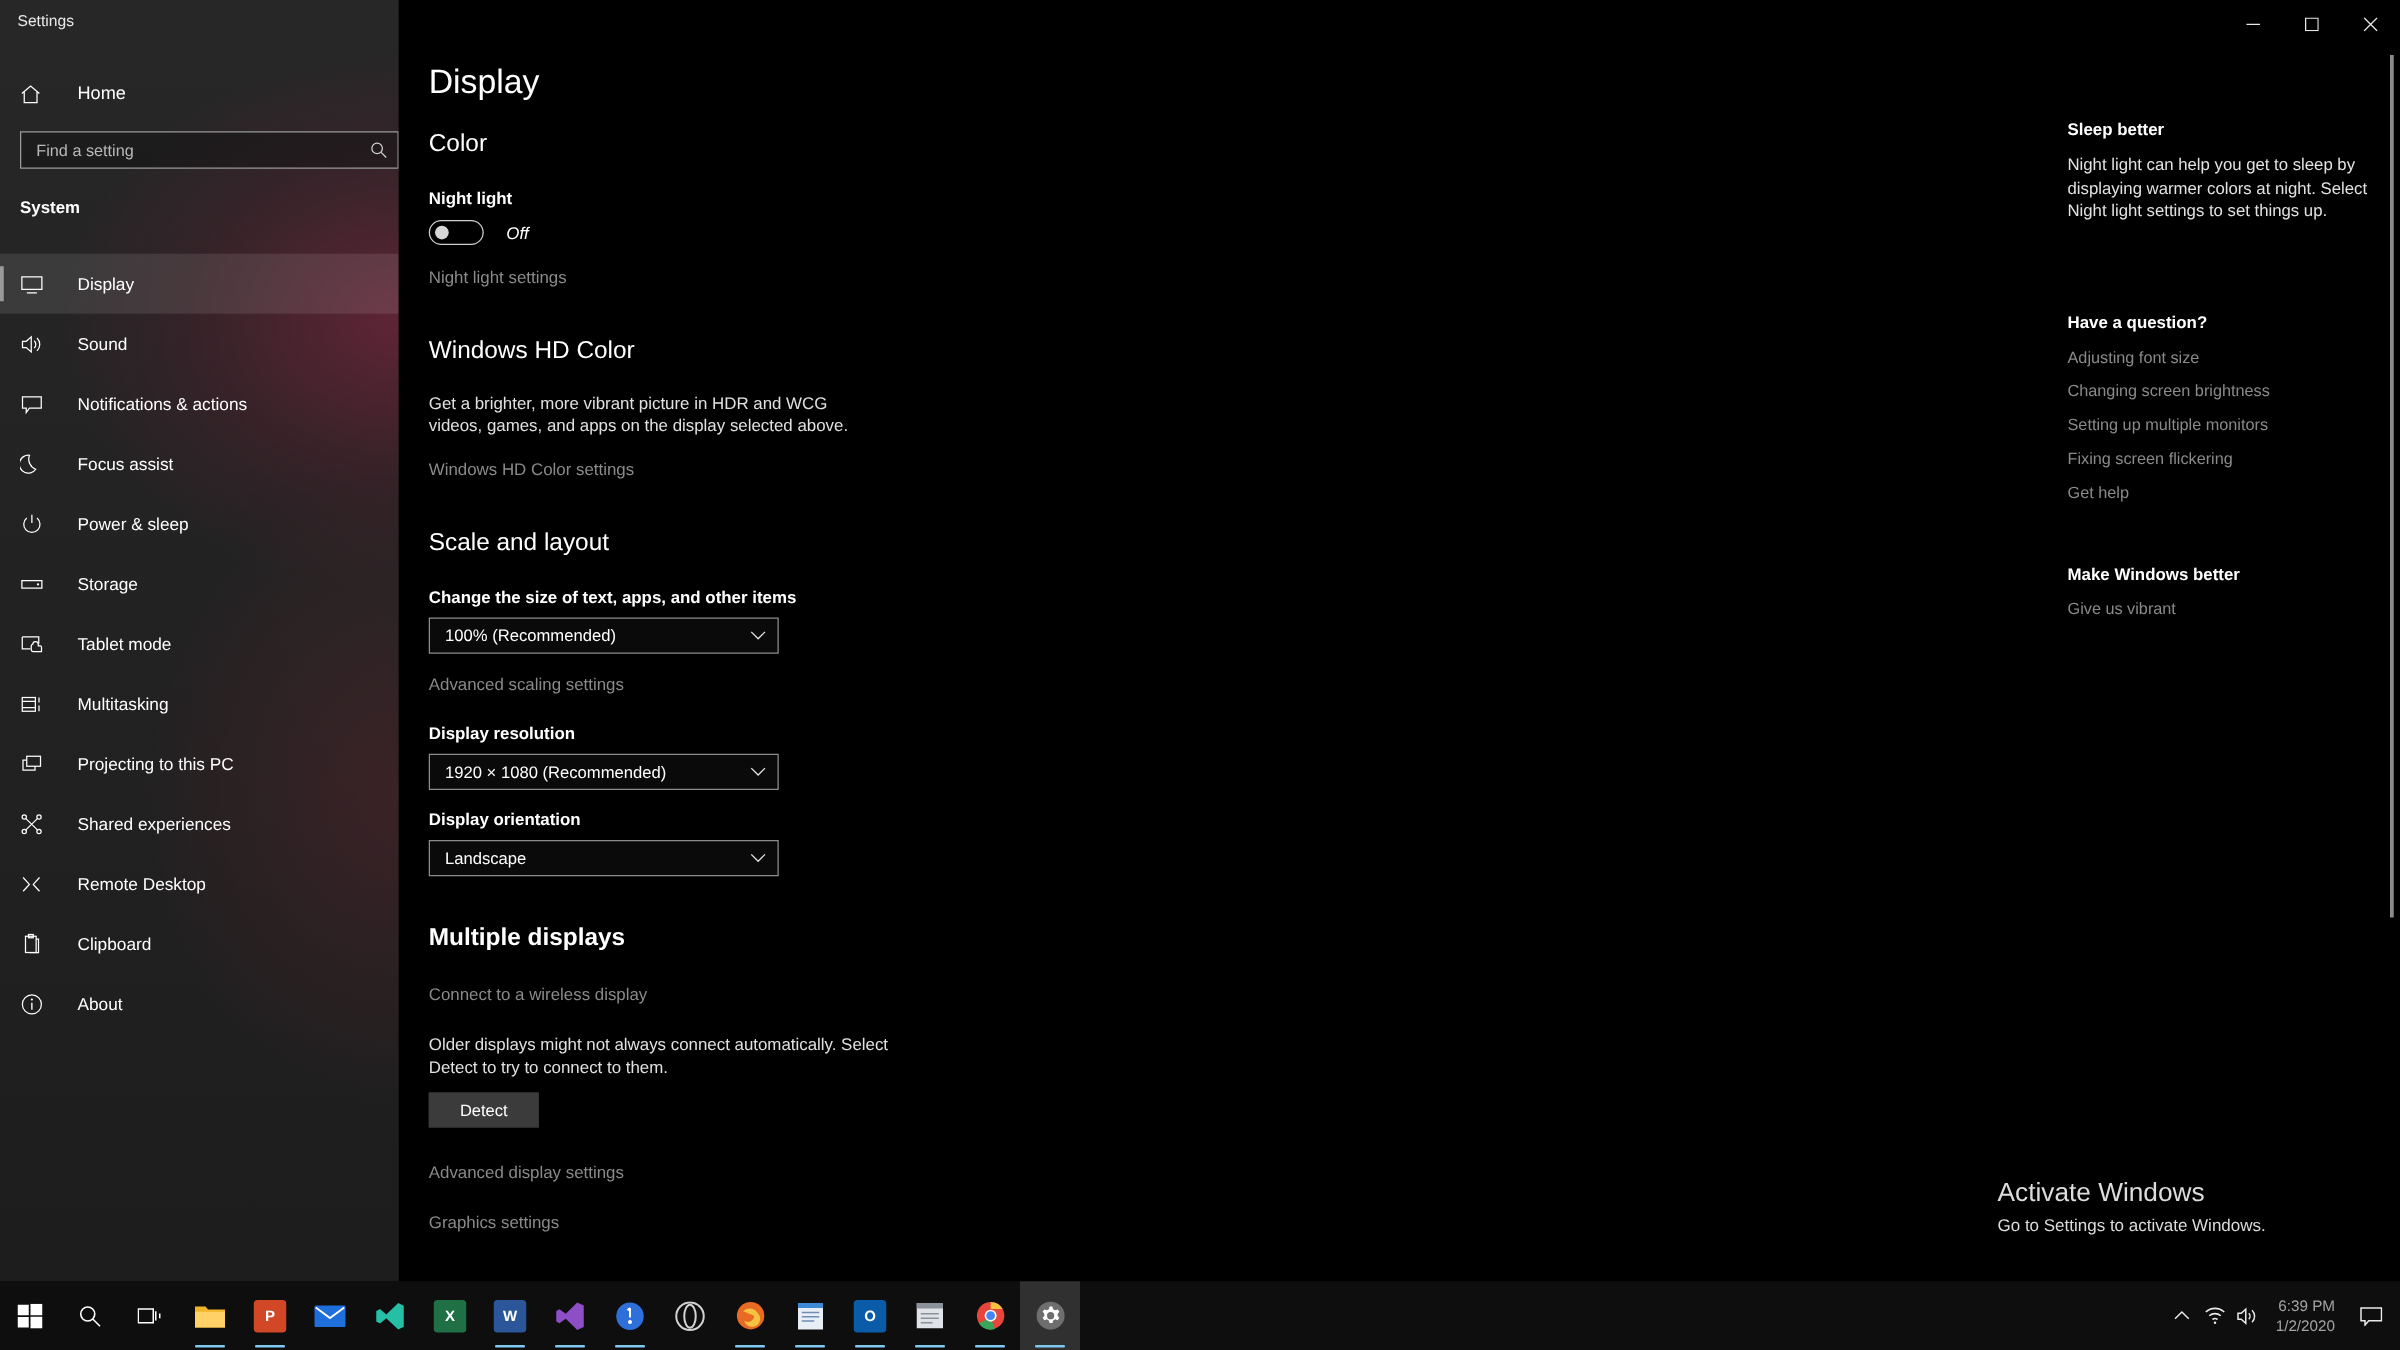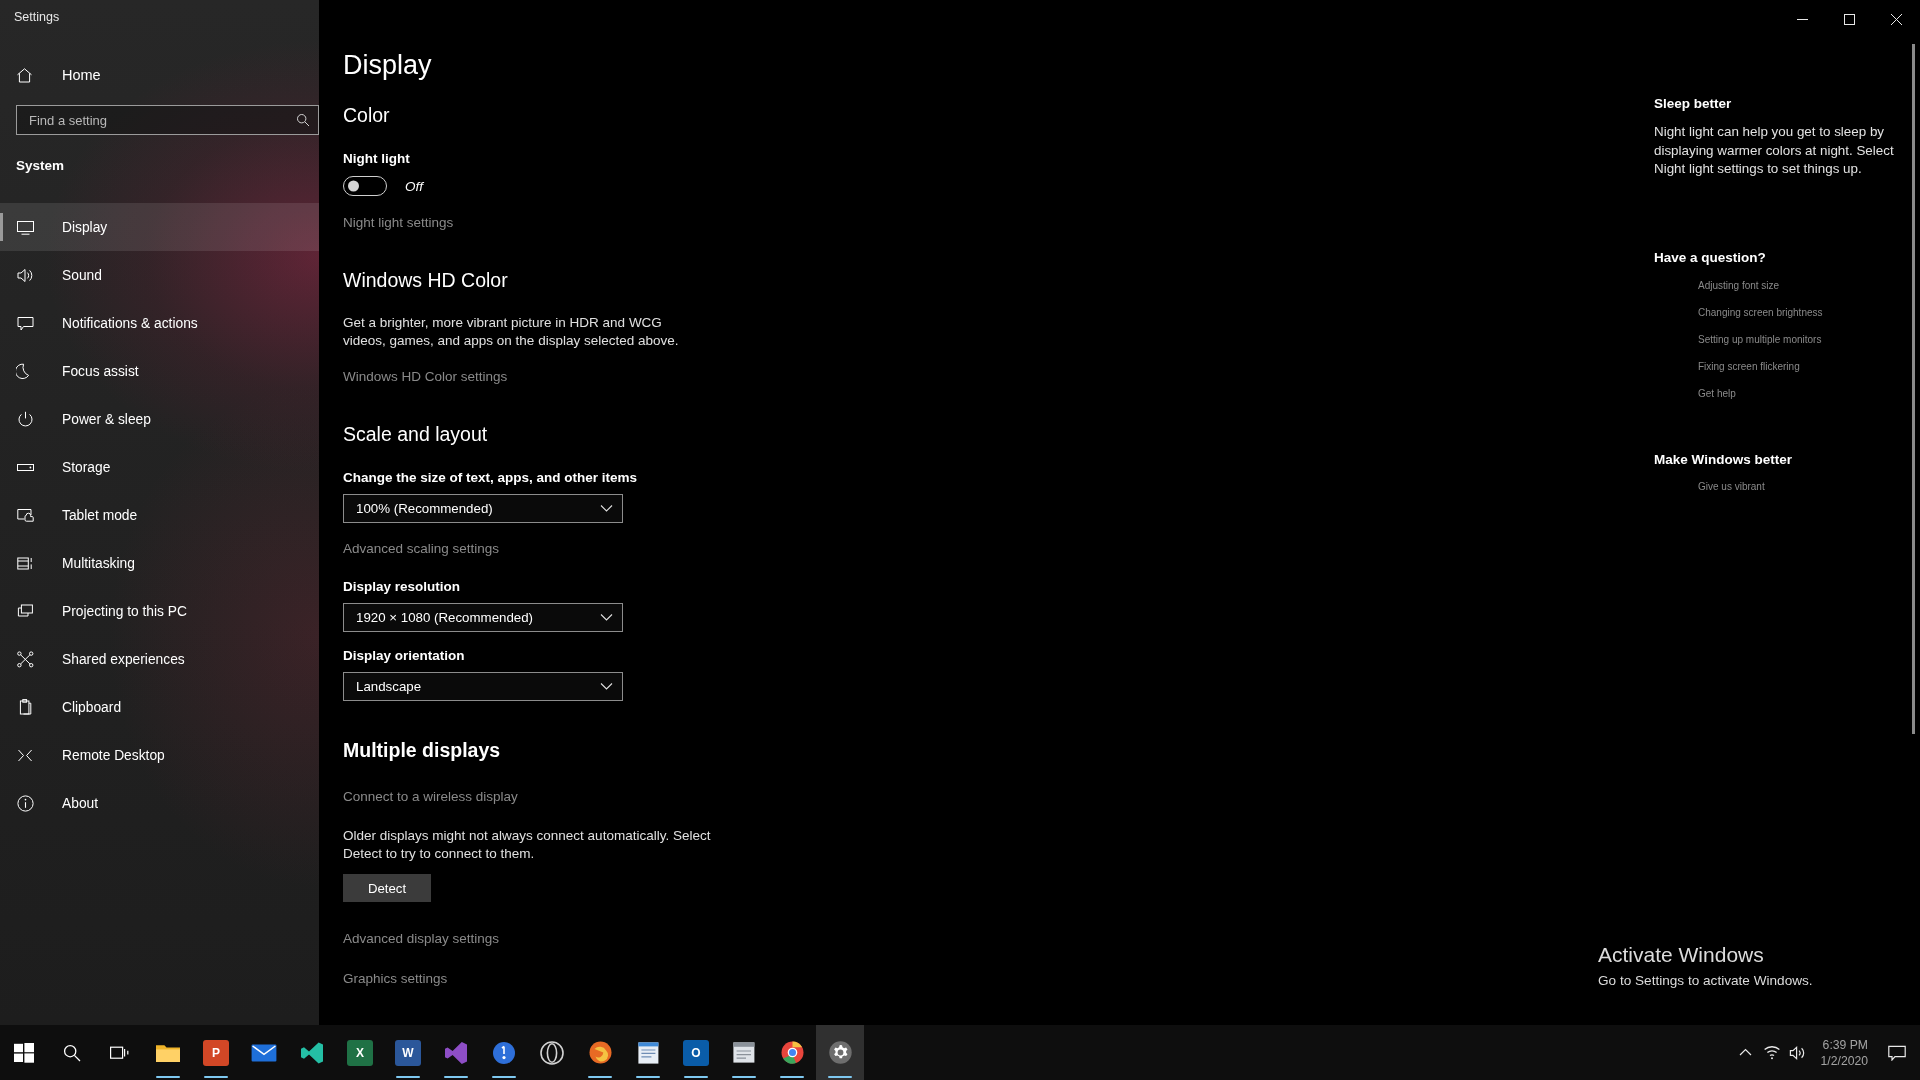--- a/index.html
+++ b/index.html
@@ -166,21 +166,21 @@
 
   
   .rail { position: absolute; left: 1335px; top: 96px; width: 240px; }
   .rail-h {
     font-size: 13.5px; font-weight: bold; color: #ffffff;
   }
   .rail-p {
     font-size: 13.4px; color: #e2e2e2; line-height: 18.5px;
   }
   .rail-link {
-    display: block; font-size: 10px; color: #8a8a8a; line-height: 27px; margin-left: 44px;
+    display: block; font-size: 13px; color: #8a8a8a; line-height: 27px;
   }
 
   
   .scrollbar {
     position: absolute; right: 2px; top: 44px;
     width: 6px; height: 940px;
   }
   .scroll-thumb {
     position: absolute; top: 0; left: 0;
     width: 3px; height: 690px; background: #8a8a8a;
@@ -391,36 +391,36 @@
             <circle cx="15.2" cy="15.2" r="1.7" fill="none" stroke="#fff" stroke-width="1"></circle>
             <path d="M4.7 4.9 L13.9 13.9 M13.9 4.9 L4.7 13.9" stroke="#fff" stroke-width="1"></path>
           </svg>
         </span>
         <span class="nav-label">Shared experiences</span>
       </div>
 
       <div class="navitem">
         <span class="nav-ico">
           <svg width="19" height="19" viewBox="0 0 19 19">
+            <path d="M2.5 4 L7.5 9.5 L2.5 15" fill="none" stroke="#fff" stroke-width="1"></path>
+            <path d="M15.6 4 L10.6 9.5 L15.6 15" fill="none" stroke="#fff" stroke-width="1"></path>
+          </svg>
+        </span>
+        <span class="nav-label">Remote Desktop</span>
+      </div>
+
+      <div class="navitem">
+        <span class="nav-ico">
+          <svg width="19" height="19" viewBox="0 0 19 19">
             <rect x="4.4" y="3" width="8.5" height="13" fill="none" stroke="#fff" stroke-width="1"></rect>
             <rect x="6.8" y="1.6" width="3.8" height="2.6" fill="none" stroke="#fff" stroke-width="1"></rect>
             <path d="M12.9 5.2 H14.8 V16 H7.5" fill="none" stroke="#fff" stroke-width="1"></path>
           </svg>
         </span>
         <span class="nav-label">Clipboard</span>
-      </div>
-
-      <div class="navitem">
-        <span class="nav-ico">
-          <svg width="19" height="19" viewBox="0 0 19 19">
-            <path d="M2.5 4 L7.5 9.5 L2.5 15" fill="none" stroke="#fff" stroke-width="1"></path>
-            <path d="M15.6 4 L10.6 9.5 L15.6 15" fill="none" stroke="#fff" stroke-width="1"></path>
-          </svg>
-        </span>
-        <span class="nav-label">Remote Desktop</span>
       </div>
 
       <div class="navitem">
         <span class="nav-ico">
           <svg width="19" height="19" viewBox="0 0 19 19">
             <circle cx="9.5" cy="9.5" r="7.6" fill="none" stroke="#fff" stroke-width="1"></circle>
             <circle cx="9.5" cy="5.6" r="0.85" fill="#fff"></circle>
             <path d="M9.5 8.2 V13.8" stroke="#fff" stroke-width="1.1"></path>
           </svg>
         </span>

